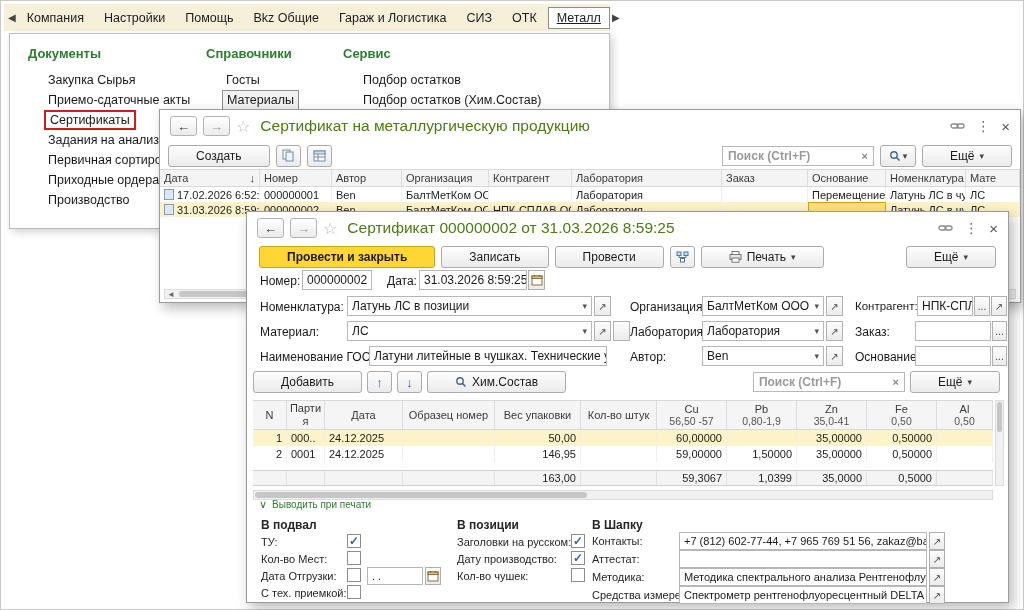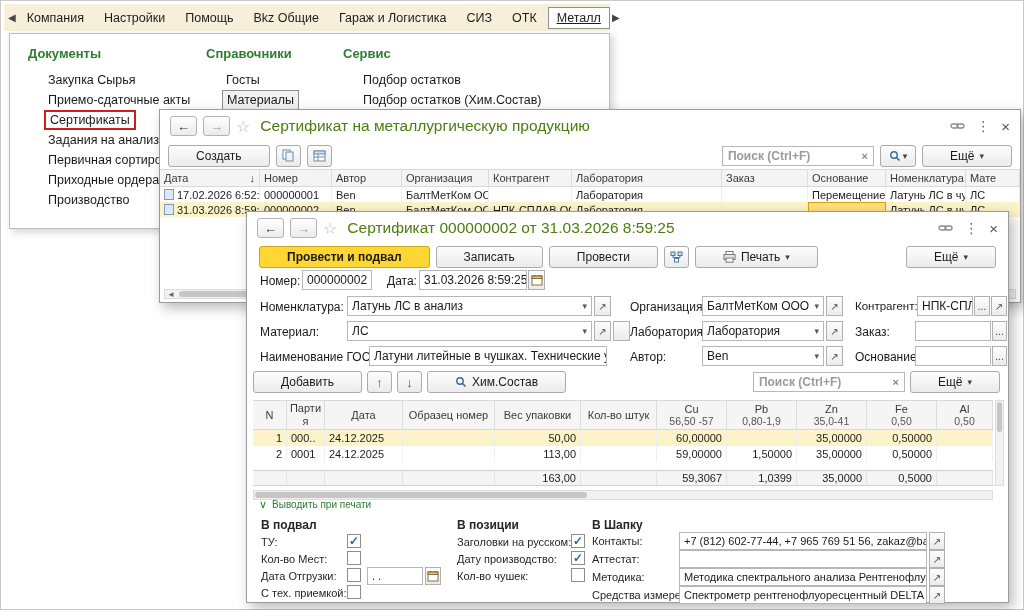--- a/index.html
+++ b/index.html
@@ -244,21 +244,21 @@
         <span><svg width="15" height="10" viewBox="0 0 15 10">
               <rect x="1" y="3" width="7" height="4" rx="2" fill="none" stroke="#8a8a8a" stroke-width="1.3"></rect>
               <rect x="7" y="3" width="7" height="4" rx="2" fill="none" stroke="#8a8a8a" stroke-width="1.3"></rect>
             </svg></span>
         <span class="kebab">⋮</span>
         <span class="closex">×</span>
       </span>
     </div>
 
     <div style="display:flex; align-items:center; gap:6px; padding:2px 12px;">
-      <span class="btn primary">Провести и подвал</span>
+      <span class="btn primary">Провести и закрыть</span>
       <span class="btn">Записать</span>
       <span class="btn">Провести</span>
       <span class="iconbtn">
           <svg width="13" height="12" viewBox="0 0 13 12">
             <rect x="1" y="1" width="4" height="3.5" fill="#cfe0f0" stroke="#4a76a8"></rect>
             <rect x="8" y="1" width="4" height="3.5" fill="#cfe0f0" stroke="#4a76a8"></rect>
             <rect x="4.5" y="7.5" width="4" height="3.5" fill="#fff" stroke="#4a76a8"></rect>
             <path d="M3 4.5 v2 h7 v-2" fill="none" stroke="#4a76a8"></path>
             <line x1="6.5" y1="6.5" x2="6.5" y2="7.5" stroke="#4a76a8"></line>
           </svg>
@@ -293,21 +293,21 @@
             <svg width="12" height="12" viewBox="0 0 12 12">
               <rect x="1" y="2" width="10" height="9" fill="#fff" stroke="#8a6d3b"></rect>
               <rect x="1" y="2" width="10" height="2.5" fill="#e8c97e" stroke="#8a6d3b"></rect>
               <line x1="3.5" y1="1" x2="3.5" y2="3" stroke="#8a6d3b"></line>
               <line x1="8.5" y1="1" x2="8.5" y2="3" stroke="#8a6d3b"></line>
             </svg>
           </span>
 
         <span class="lbl" style="left:13px; top:88px;">Номенклатура:</span>
         <span class="field" style="left:100px; top:84px; width:245px;">
-            <span>Латунь ЛС в анализ</span>
+            <span>Латунь ЛС в позиции</span>
             <span class="combo-caret">▾</span>
           </span>
         <span class="sq" style="left:347px; top:84px;">↗</span>
 
         <span class="lbl" style="left:13px; top:113px;">Материал:</span>
         <span class="field" style="left:100px; top:109px; width:245px;">
             <span>ЛС</span>
             <span class="combo-caret">▾</span>
           </span>
         <span class="sq" style="left:347px; top:109px;">↗</span>
@@ -438,21 +438,21 @@
             <div class="r"></div>
             <div class="r">35,00000</div>
             <div class="r">0,50000</div>
             <div class="r"></div>
           </div>
           <div class="dgrid drow">
             <div class="r">2</div>
             <div>0001</div>
             <div>24.12.2025</div>
             <div></div>
-            <div class="r">113,00</div>
+            <div class="r">146,95</div>
             <div class="r"></div>
             <div class="r">59,00000</div>
             <div class="r">1,50000</div>
             <div class="r">35,00000</div>
             <div class="r">0,50000</div>
             <div class="r"></div>
           </div>
           <div style="height:8px;"></div>
           <div class="dgrid dtotals">
             <div></div>

